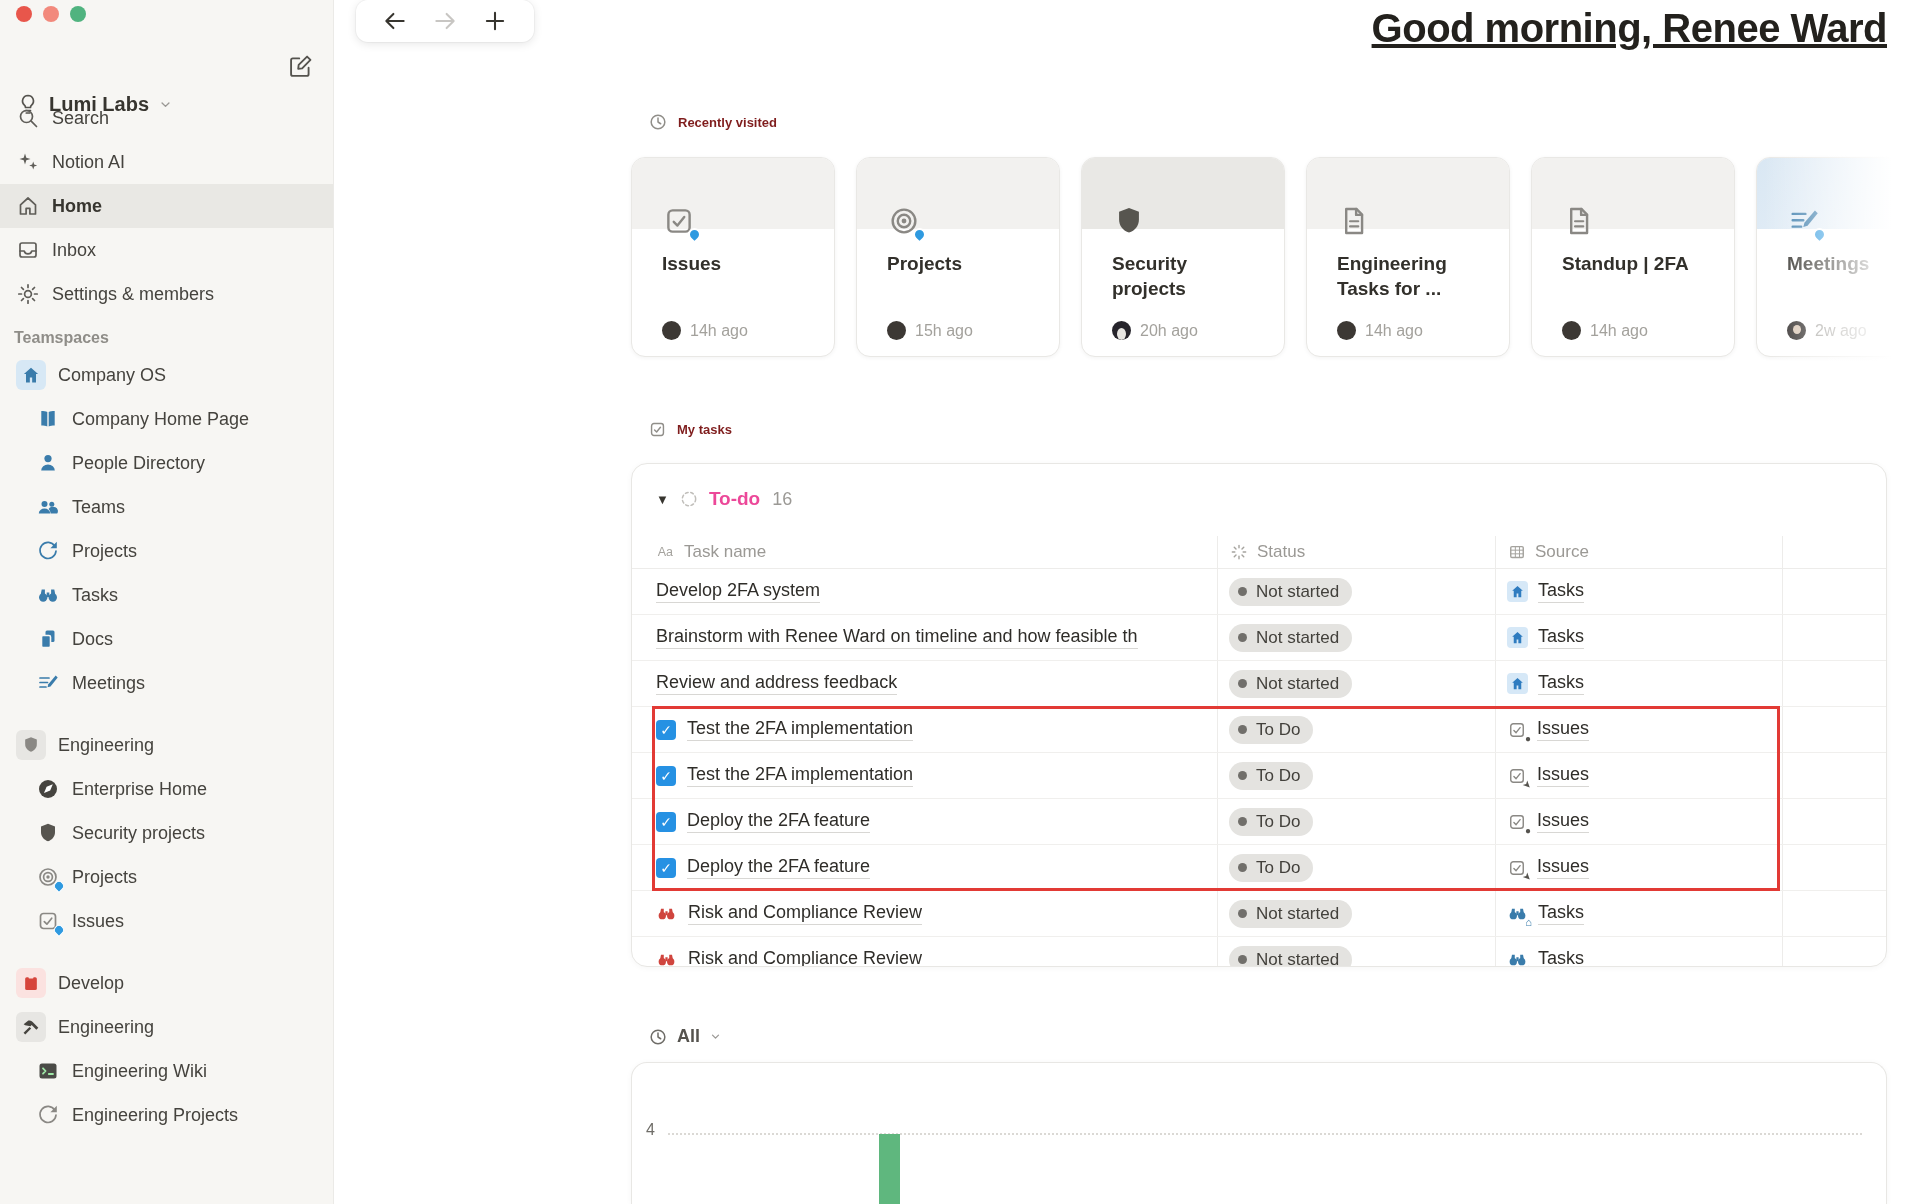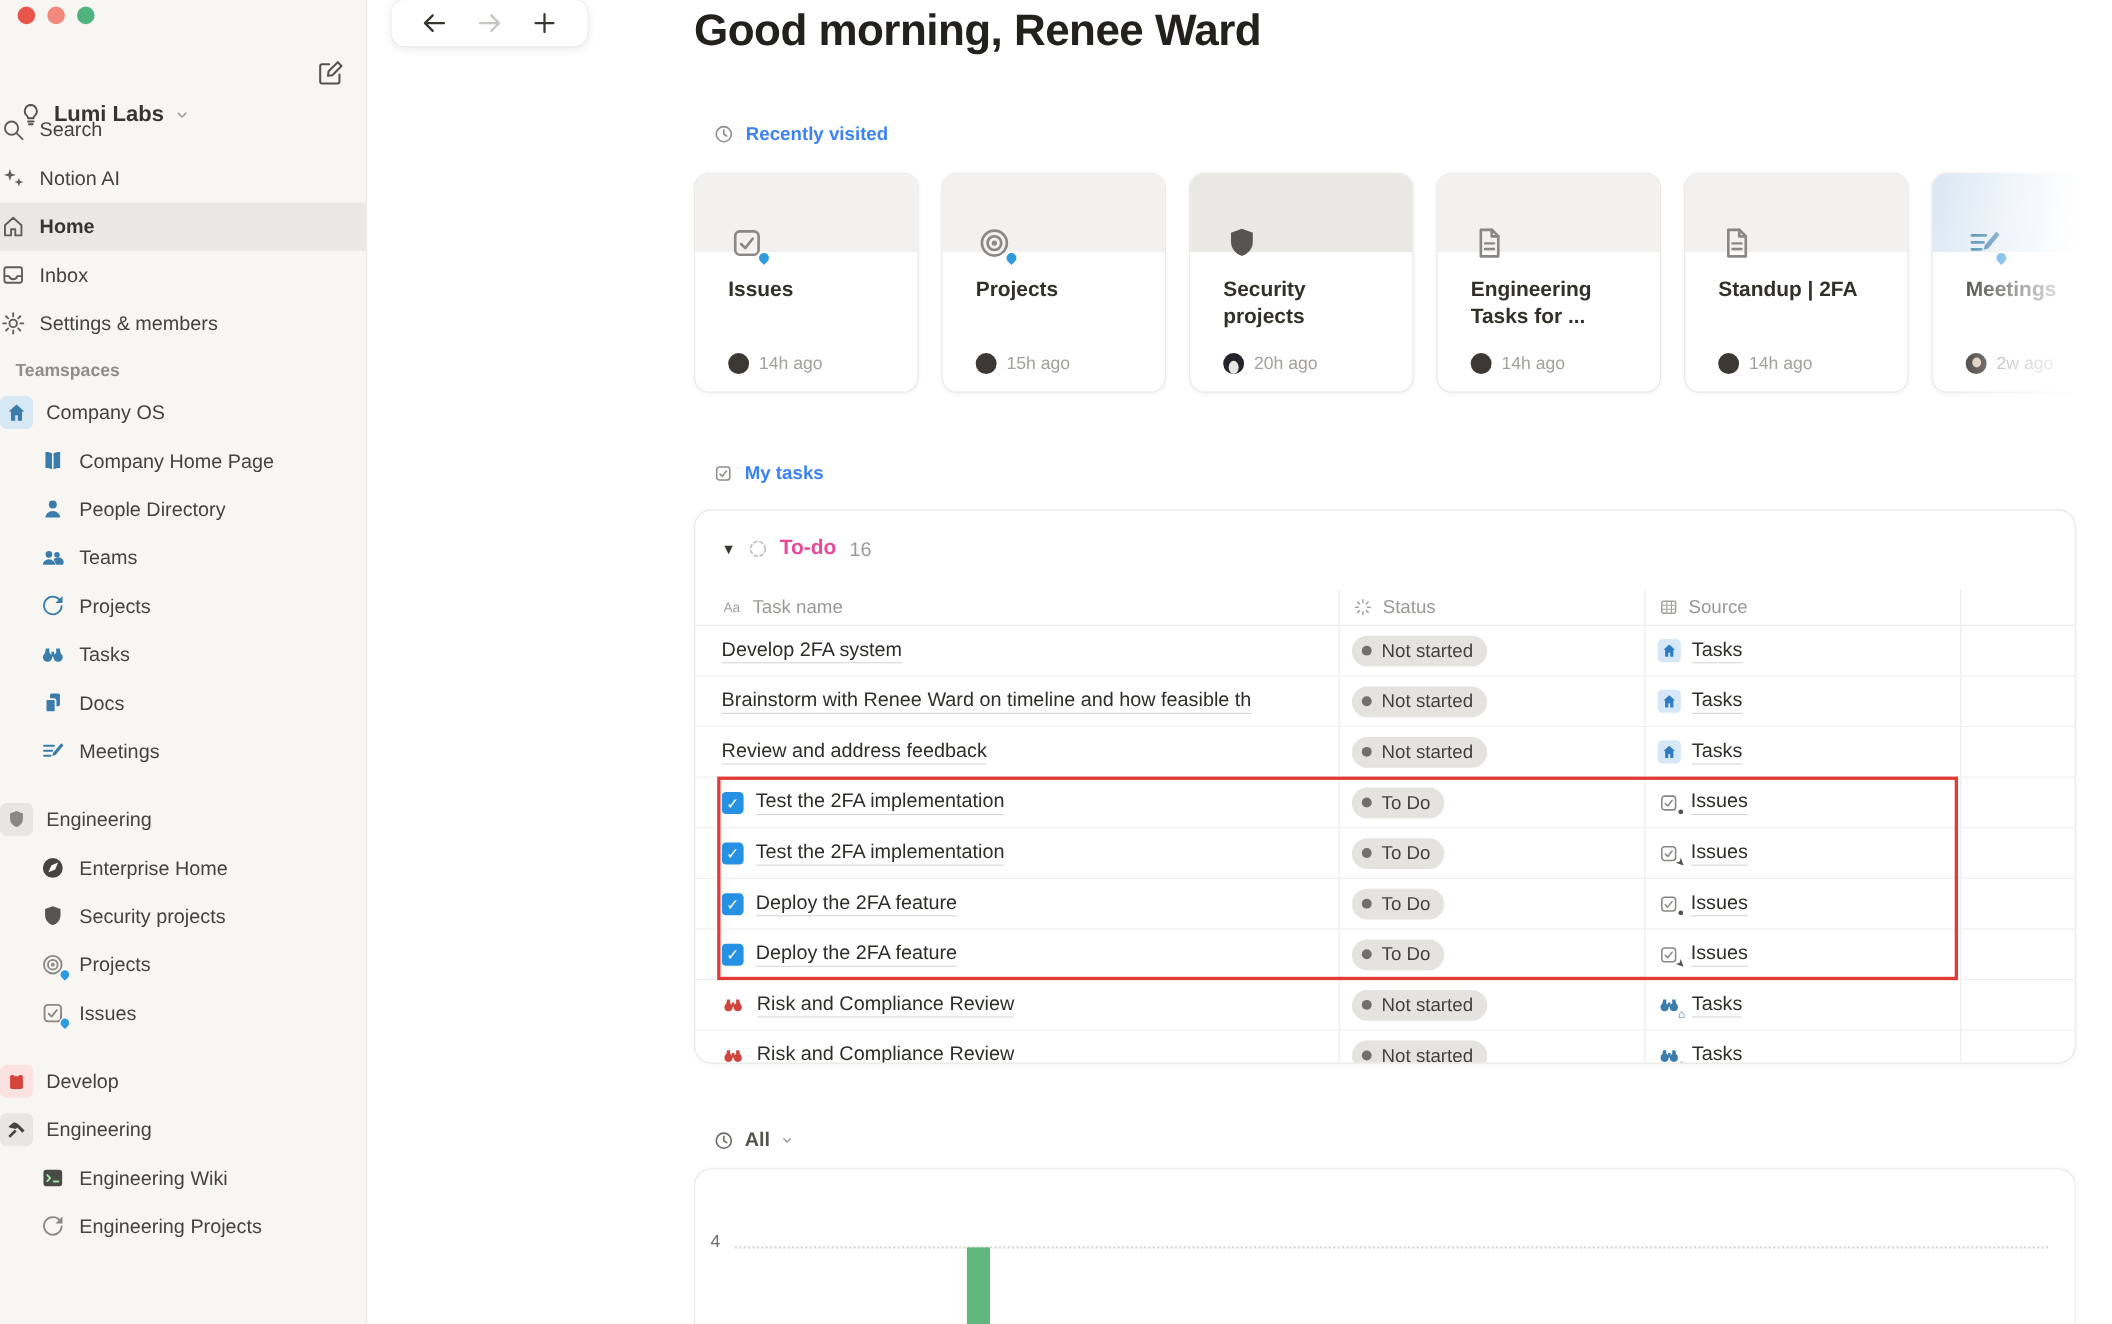--- a/index.html
+++ b/index.html
@@ -10,34 +10,34 @@
   .icon svg { width:100%; height:100%; }
 
   
   #sidebar { position:absolute; left:0; top:0; width:334px; height:1204px; background:#f7f6f3; border-right:1px solid #ebeae7; }
   .traffic { position:absolute; left:16px; top:6px; display:flex; gap:11px; }
   .traffic span { width:16px; height:16px; border-radius:50%; display:block; }
   .workspace { position:absolute; left:10px; top:48px; display:flex; align-items:center; gap:9px; padding:4px 6px; border-radius:6px; cursor:pointer;margin-top:40px; }
   .workspace .wname { font-size:20px; font-weight:700; color:#37352f; }
   .compose-btn { position:absolute; right:18px; top:52px; width:28px; height:28px; color:#55534e; cursor:pointer; }
   #side-list { position:absolute; left:0; top:96px; width:100%; }
-  .srow { display:flex; align-items:center; height:44px; gap:12px; font-size:18px; color:#45433e; cursor:pointer; white-space:nowrap; }
+  .srow { display:flex; align-items:center; height:44px; padding-left:16px; gap:12px; font-size:18px; color:#45433e; cursor:pointer; white-space:nowrap; }
   .srow.selected { background:#e9e8e4; font-weight:700; color:#37352f; }
   .srow.child { padding-left:36px; }
   .srow .label { overflow:hidden; }
   .section-label { height:37px; display:flex; align-items:flex-end; padding:0 0 6px 14px; font-size:16px; font-weight:600; color:#8f8d88; }
   .tile { width:30px; height:30px; border-radius:6px; display:inline-flex; align-items:center; justify-content:center; flex:0 0 auto; } .spacer18{height:18px}
 
   
   #main { position:absolute; left:334px; top:0; width:1586px; height:1204px; background:#fff; }
   #navpill { position:absolute; left:22px; top:0; width:178px; height:42px; background:#fff; border-radius:12px; box-shadow:0 2px 10px rgba(0,0,0,.10), 0 0 0 1px rgba(0,0,0,.03); display:flex; align-items:center; justify-content:center; gap:24px; }
   #navpill .nbtn { width:26px; height:26px; cursor:pointer; }
-  #greeting { position:absolute; left:297px; top:6px; width:1256px; text-align:left; font-size:40px; font-weight:700; color:#23211d; letter-spacing:-.5px; }
-
-  .sect-head { position:absolute; display:flex; align-items:center; gap:10px; font-size:17px; font-weight:600; color:#3b82f6; }
+  #greeting { position:absolute; left:297px; top:6px; width:1256px; text-align:right; font-size:40px; font-weight:700; color:#23211d; letter-spacing:-.5px;text-decoration:underline; }
+
+  .sect-head { position:absolute; display:flex; align-items:center; gap:10px; font-size:13px; font-weight:600; color:#7f1d1d; }
 
   
   #cards { position:absolute; left:297px; top:157px; width:1300px; height:202px; display:flex; gap:21px; }
   .card { position:relative; width:204px; height:200px; background:#fff; border:1px solid #e9e8e5; border-radius:14px; box-shadow:0 1px 4px rgba(0,0,0,.05); flex:0 0 auto; cursor:pointer; }
   .card .chead { position:absolute; left:0; top:0; right:0; height:71px; border-radius:13px 13px 0 0; background:#f2f1ef; }
   .card .chead.dark { background:#e9e8e5; }
   .card .chead.blue { background:linear-gradient(135deg,#d9e7f3,#eef4fa); }
   .card .cicon { position:absolute; left:30px; top:46px; width:34px; height:34px; color:#8a8884; }
   .card .ctitle { position:absolute; left:30px; top:94px; right:22px; font-size:19px; font-weight:600; color:#32302b; line-height:1.3; }
   .card .cfoot { position:absolute; left:30px; bottom:16px; display:flex; align-items:center; gap:9px; font-size:16px; color:#a3a19c; }

